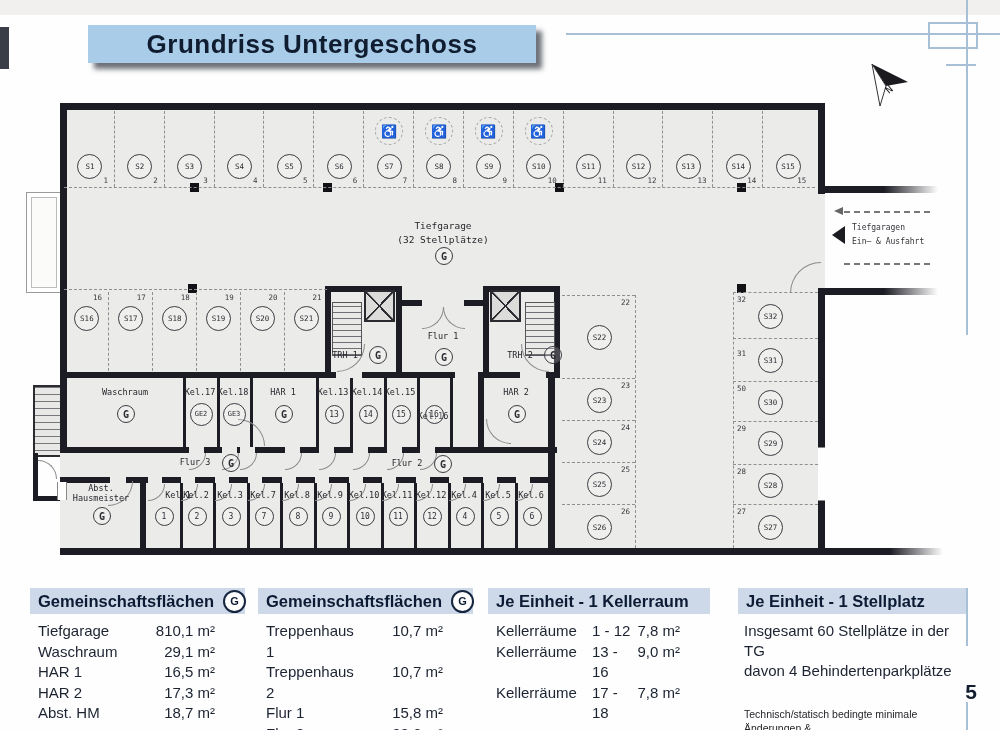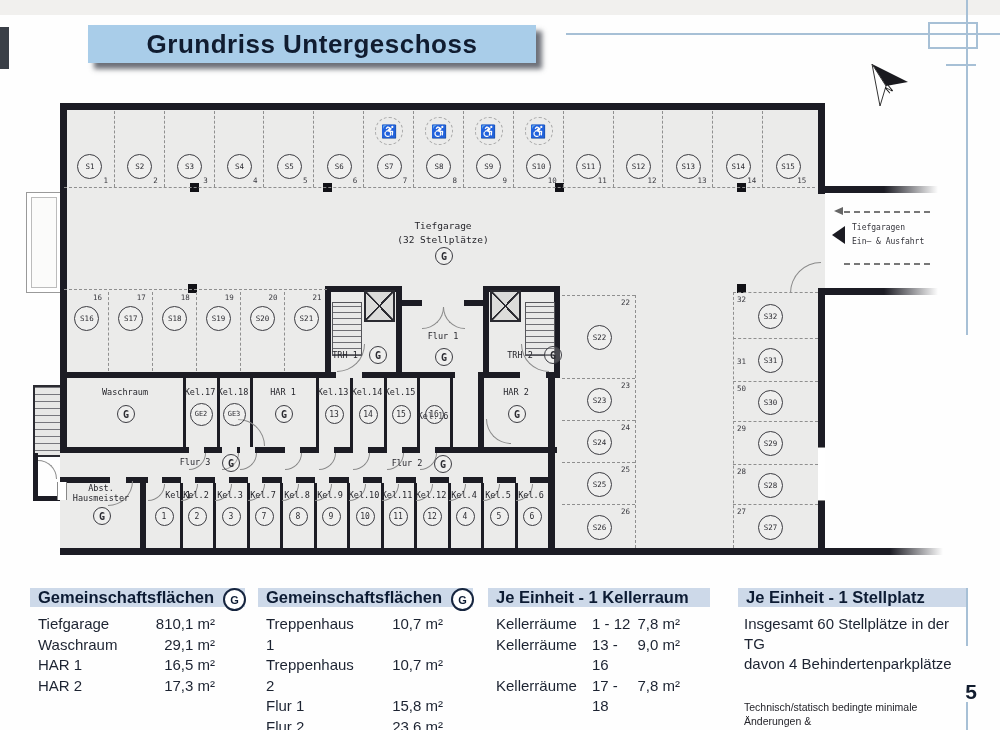--- a/index.html
+++ b/index.html
@@ -53,21 +53,21 @@
   .reddot{position:absolute;left:337px;top:200px;width:3px;height:3px;background:#c22;}
   
   .entrance{position:absolute;left:828px;top:200px;width:118px;height:78px;
             font-family:"DejaVu Sans Mono",monospace;color:#33333a;}
   .ent-dash{position:absolute;height:0;border-top:2px dashed #777;}
   .tri-sm{position:absolute;width:0;height:0;border-top:4px solid transparent;border-bottom:4px solid transparent;border-right:9px solid #666;}
   .tri-lg{position:absolute;width:0;height:0;border-top:9px solid transparent;border-bottom:9px solid transparent;border-right:13px solid #1b1b22;}
   .ent-t{position:absolute;font-size:8px;white-space:nowrap;}
   
   .legend{position:absolute;top:588px;color:#1c2331;}
-  .lg-head{height:19px;background:#cdd9e9;display:flex;gap:9px;padding-left:8px;
+  .lg-head{height:26px;background:#cdd9e9;display:flex;align-items:center;gap:9px;padding-left:8px;
            font-size:16.5px;font-weight:bold;color:#0c1b33;}
   .lg-g{width:19px;height:19px;border:2px solid #16253f;border-radius:50%;background:#fff;
         display:flex;align-items:center;justify-content:center;font-size:11px;font-weight:bold;flex:0 0 auto;}
   .lg-body{margin-top:7px;}
   .lg-row{display:flex;font-size:15px;line-height:20.5px;padding:0 30px 0 8px;}
   .lg-row .nm{flex:1;}
   .lg-row .vl{width:78px;text-align:right;}
   .lg-row .rg{width:70px;}
   .lg-text{font-size:15px;line-height:20px;padding-left:6px;}
   .lg-fine{font-size:10.5px;line-height:13.5px;padding-left:6px;margin-top:27px;color:#24242a;}
@@ -314,21 +314,21 @@
       <div class="pnum" style="left: 520px; top: 278px; width: 50px; text-align: right;">23</div>
       <div class="circ s-circ" style="left: 527px; top: 326.5px;">S24</div>
       <div class="pnum" style="left: 520px; top: 320px; width: 50px; text-align: right;">24</div>
       <div class="circ s-circ" style="left: 527px; top: 368.5px;">S25</div>
       <div class="pnum" style="left: 520px; top: 362px; width: 50px; text-align: right;">25</div>
       <div class="circ s-circ" style="left: 527px; top: 411.5px;">S26</div>
       <div class="pnum" style="left: 520px; top: 404px; width: 50px; text-align: right;">26</div>
       <div class="circ s-circ" style="left: 698px; top: 200.5px;">S32</div>
       <div class="pnum" style="left: 677px; top: 192px; width: 40px;">32</div>
       <div class="circ s-circ" style="left: 698px; top: 245px;">S31</div>
-      <div class="pnum" style="left: 677px; top: 254px; width: 40px;">31</div>
+      <div class="pnum" style="left: 677px; top: 246px; width: 40px;">31</div>
       <div class="circ s-circ" style="left: 698px; top: 286.5px;">S30</div>
       <div class="pnum" style="left: 677px; top: 281px; width: 40px;">50</div>
       <div class="circ s-circ" style="left: 698px; top: 328px;">S29</div>
       <div class="pnum" style="left: 677px; top: 321px; width: 40px;">29</div>
       <div class="circ s-circ" style="left: 698px; top: 369.5px;">S28</div>
       <div class="pnum" style="left: 677px; top: 364px; width: 40px;">28</div>
       <div class="circ s-circ" style="left: 698px; top: 411.5px;">S27</div>
       <div class="pnum" style="left: 677px; top: 404px; width: 40px;">27</div>
       <div class="plabel" style="left: 65px; top: 284px;">Waschraum</div>
       <div class="circ g-circ" style="left: 57px; top: 302px;">G</div>
@@ -403,20 +403,24 @@
           <span class="vl">29,1 m²</span>
         </div>
         <div class="lg-row">
           <span class="nm">HAR 1</span>
           <span class="vl">16,5 m²</span>
         </div>
         <div class="lg-row">
           <span class="nm">HAR 2</span>
           <span class="vl">17,3 m²</span>
         </div>
+        <div class="lg-row">
+          <span class="nm">Abst. HM</span>
+          <span class="vl">18,7 m²</span>
+        </div>
       </div>
   </div>
   <div class="legend" style="left:258px;width:215px;">
     <div class="lg-head">
       <span>Gemeinschaftsflächen</span>
       <span class="lg-g">G</span>
     </div>
     <div class="lg-body" id="lg1">
         <div class="lg-row">
           <span class="nm">Treppenhaus 1</span>

